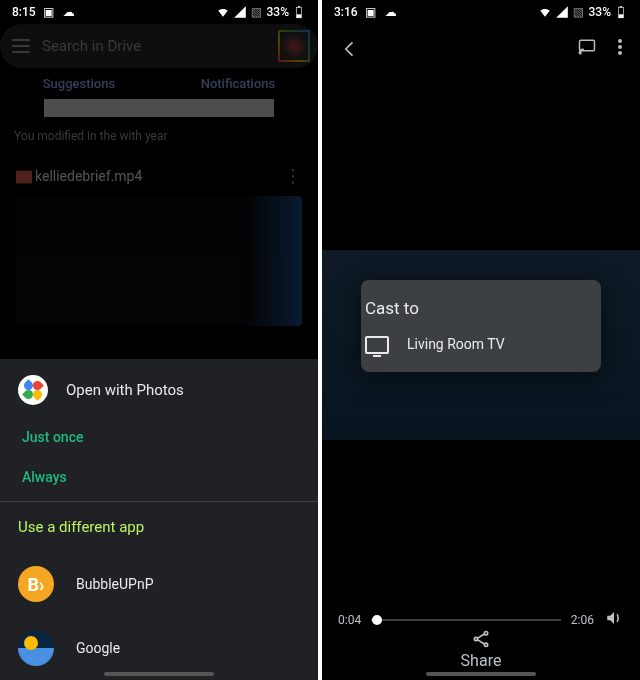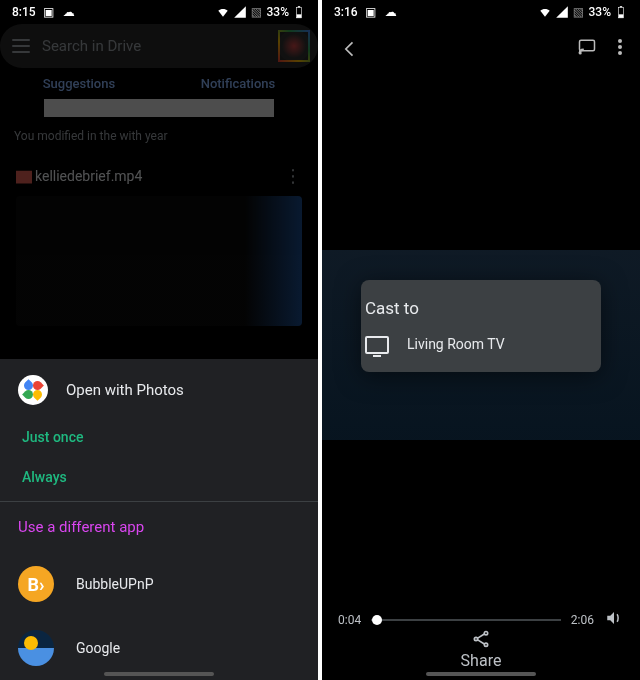--- a/index.html
+++ b/index.html
@@ -35,21 +35,21 @@
     .photos-icon { width: 30px; height: 30px; border-radius: 50%; background: #fff; display: flex; align-items: center; justify-content: center; }
     .photos-pinwheel { width: 18px; height: 18px; position: relative; }
     .petal { position: absolute; width: 9px; height: 9px; border-radius: 50% 0 50% 50%; }
     .petal.r { background:#ea4335; top:0; left:9px; transform:rotate(45deg);}
     .petal.y { background:#fbbc04; top:9px; left:9px; transform:rotate(135deg);}
     .petal.g { background:#34a853; top:9px; left:0; transform:rotate(225deg);}
     .petal.b { background:#4285f4; top:0; left:0; transform:rotate(315deg);}
     .button-row { display: flex; justify-content: flex-end; gap: 24px; padding: 8px 22px 16px; flex-direction: column; }
     .btn { color: #1fb980; font-size: 14px; font-weight: 500; }
     .divider { height: 1px; background: #3c4043; }
-    .diff-app-header { padding: 16px 18px; font-size: 15px; color: #d946ef; }
+    .diff-app-header { padding: 16px 18px; font-size: 15px; color: #bef264; }
     .app-item { display: flex; align-items: center; padding: 14px 18px; gap: 22px; font-size: 14px; color: #e8eaed; }
     .app-icon { width: 36px; height: 36px; border-radius: 50%; display: flex; align-items: center; justify-content: center; font-size: 18px; font-weight: bold; }
     .bubble-icon { background: #f5a623; color: #fff; }
     .files-icon { background: #fff; position: relative; overflow: hidden; }
     .files-shape { width: 22px; height: 22px; clip-path: polygon(50% 0, 100% 35%, 100% 100%, 0 100%, 0 35%); background: linear-gradient(135deg,#4285f4 0 50%,#34a853 50% 75%,#fbbc04 75%);}
     .gallery-icon { background: linear-gradient(180deg, #0a2540 50%, #4a90e2 50%); position: relative;}
     .gallery-icon::after { content:''; position:absolute; width:14px; height:14px; background:#fbbc04; border-radius:50%; top:6px; left:6px;}
     .nav-pill { position: absolute; bottom: 4px; left: 50%; transform: translateX(-50%); width: 110px; height: 4px; background: #555; border-radius: 2px; }
     
     

